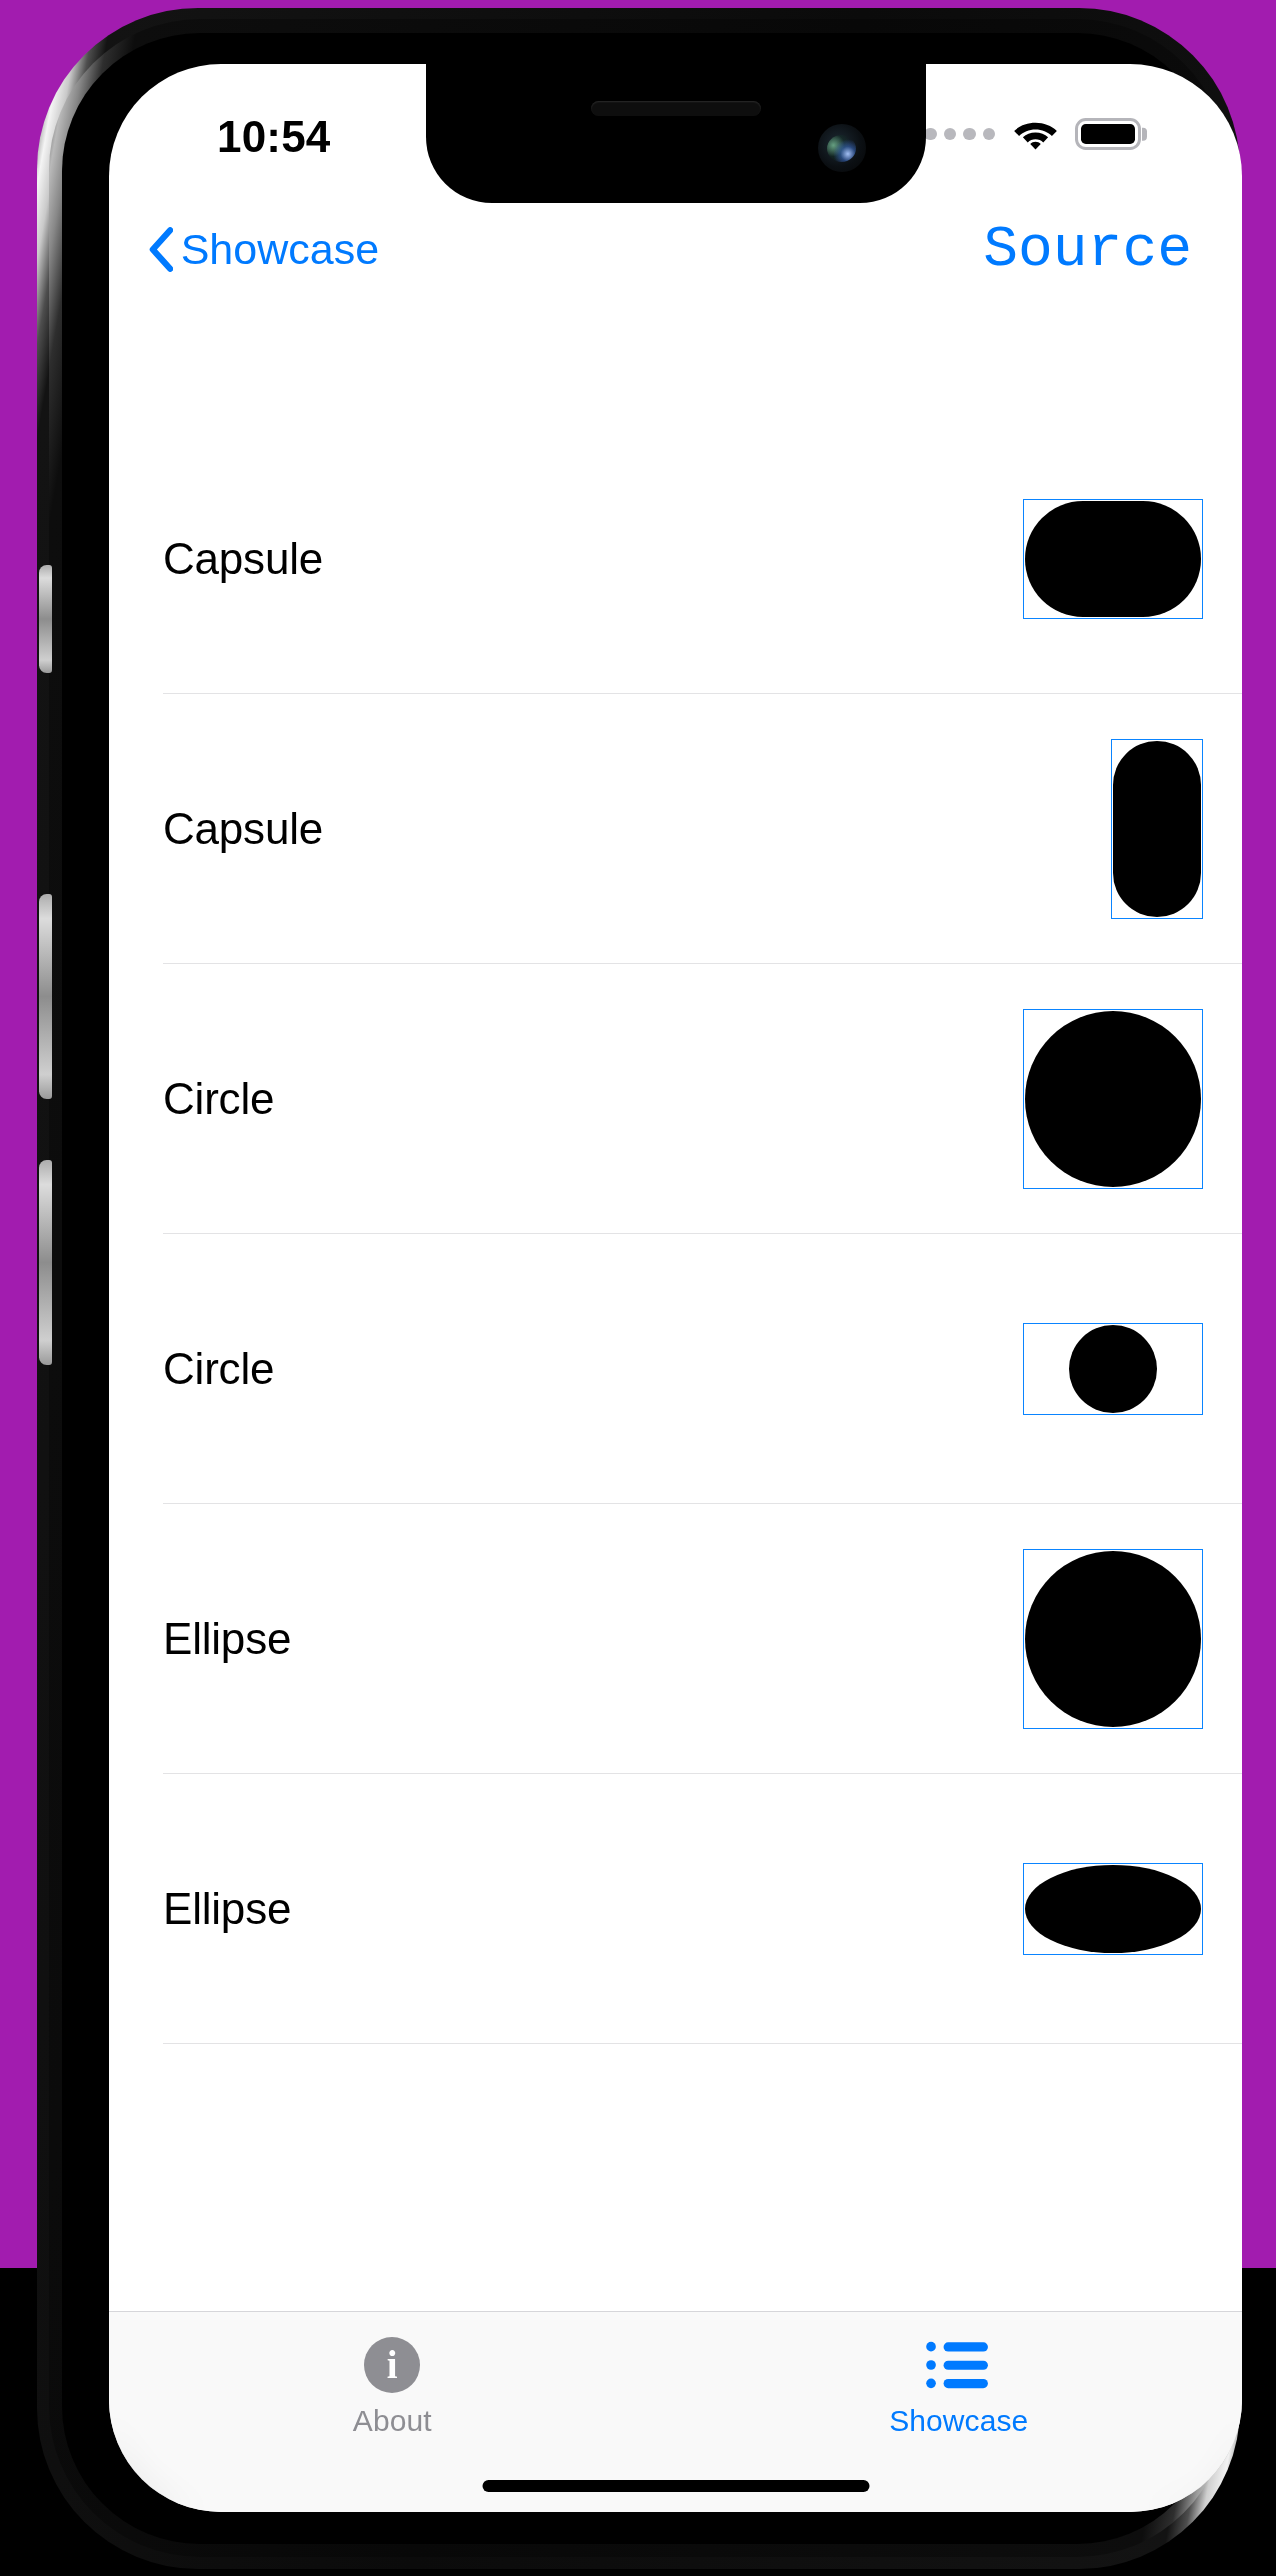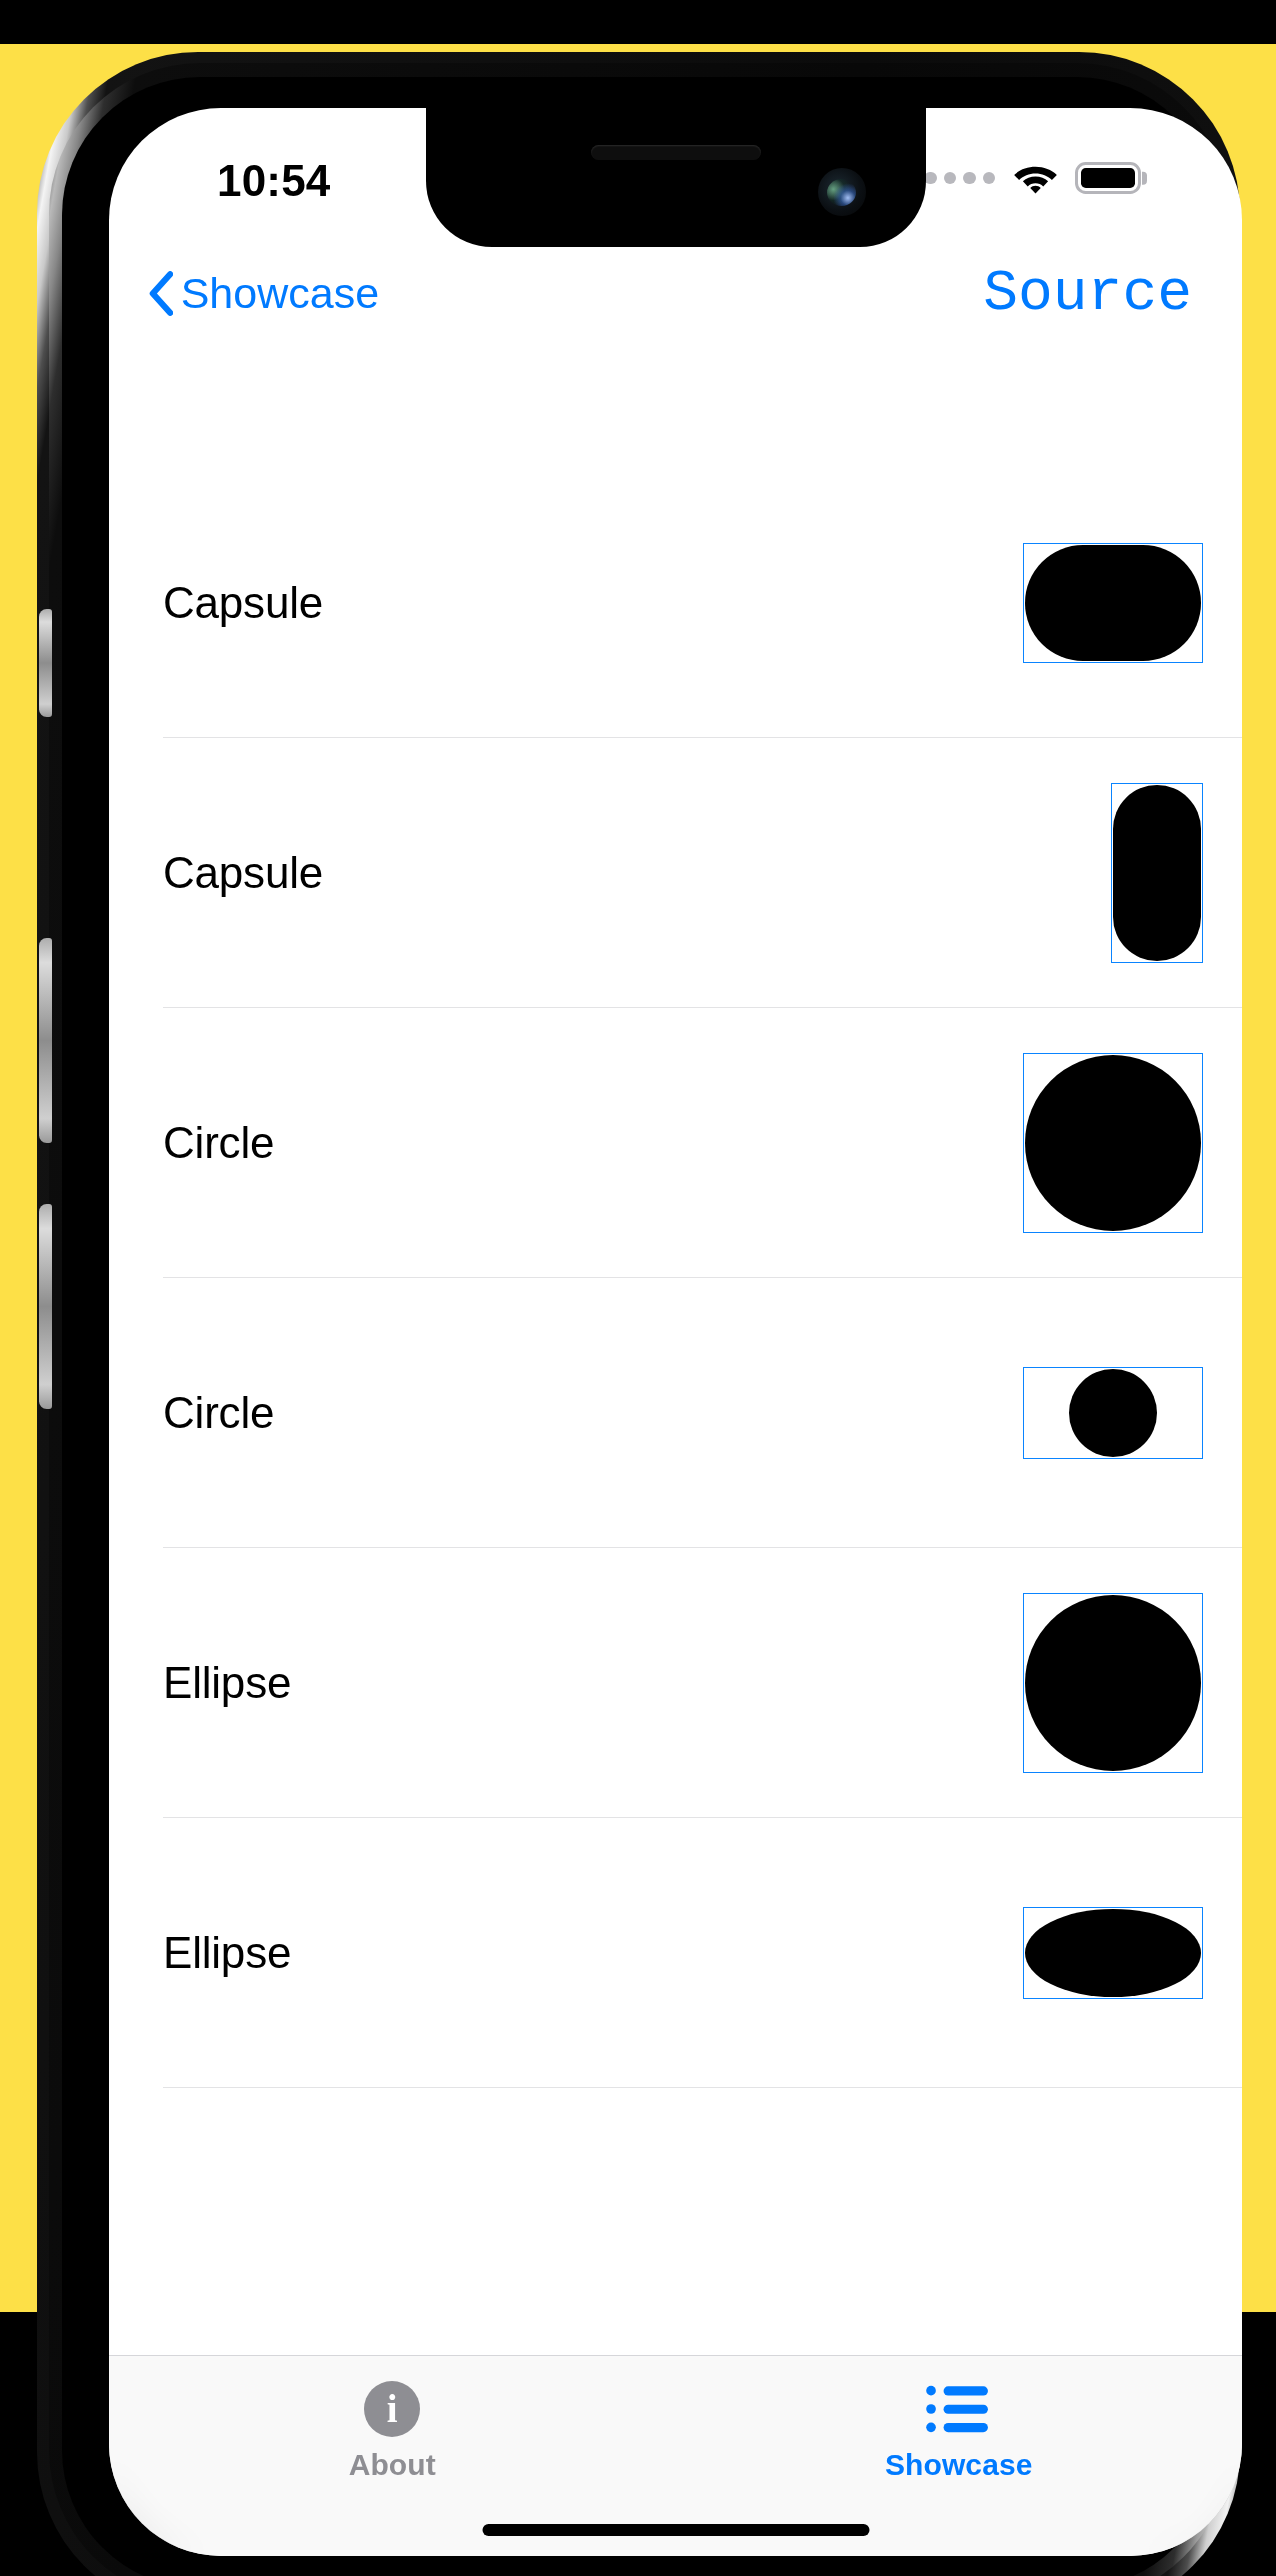--- a/index.html
+++ b/index.html
@@ -11,22 +11,21 @@
     background: #000000;
     font-family: "Liberation Sans", sans-serif;
     overflow: hidden;
   }
 
   
   .stage {
     position: relative;
     width: 1276px;
     height: 2268px;
-    background: #fde047;
-    margin-top: 44px;
+    background: #a21caf;
   }
 
   .phone-outer {
     position: absolute;
     left: 37px;
     top: 7.7px;
     width: 1203px;
     height: 2561px;
     border-radius: 161px;
     background:
@@ -316,21 +315,20 @@
   .tab-icon {
     height: 60px;
     display: flex;
     align-items: center;
     justify-content: center;
   }
   .tab-label {
     margin-top: 9.7px;
     font-size: 30px;
     letter-spacing: 0.1px;
-    font-weight: bold;
   }
   .tab-inactive .tab-label { color: #8e8e93; }
   .tab-active .tab-label { color: #007aff; }
 
   .info-circle {
     width: 56px; height: 56px;
     border-radius: 50%;
     background: #8e8e93;
     display: flex;
     align-items: center;

